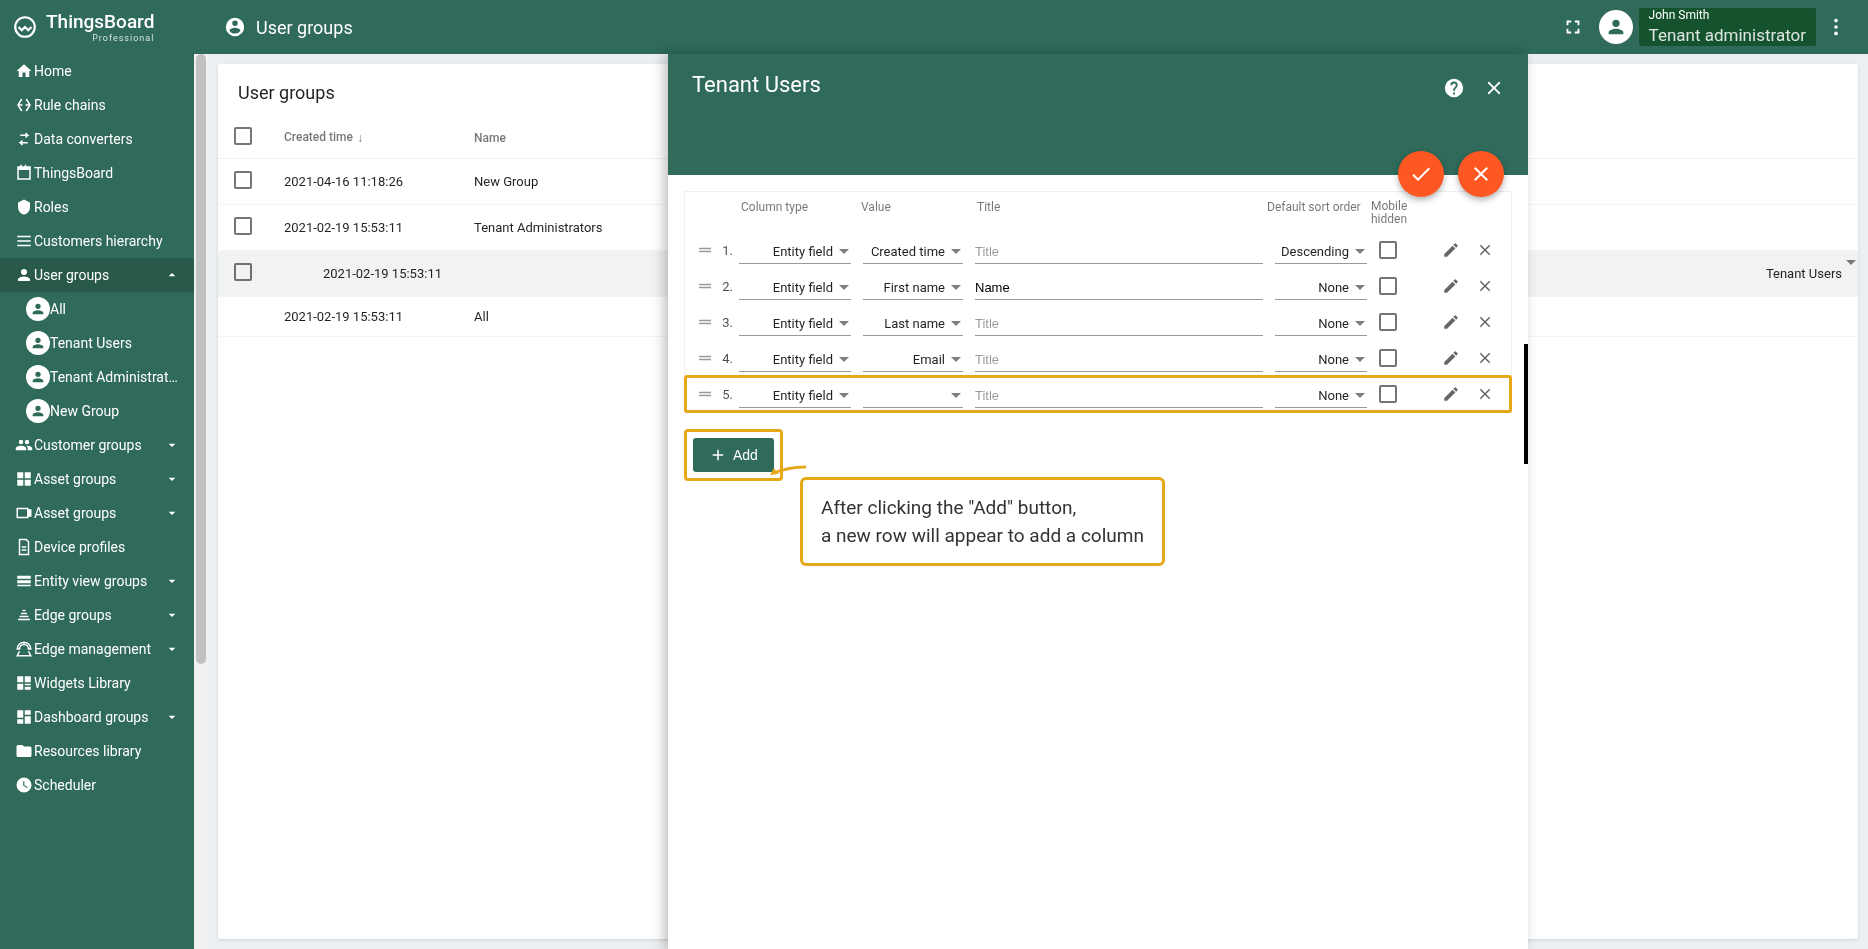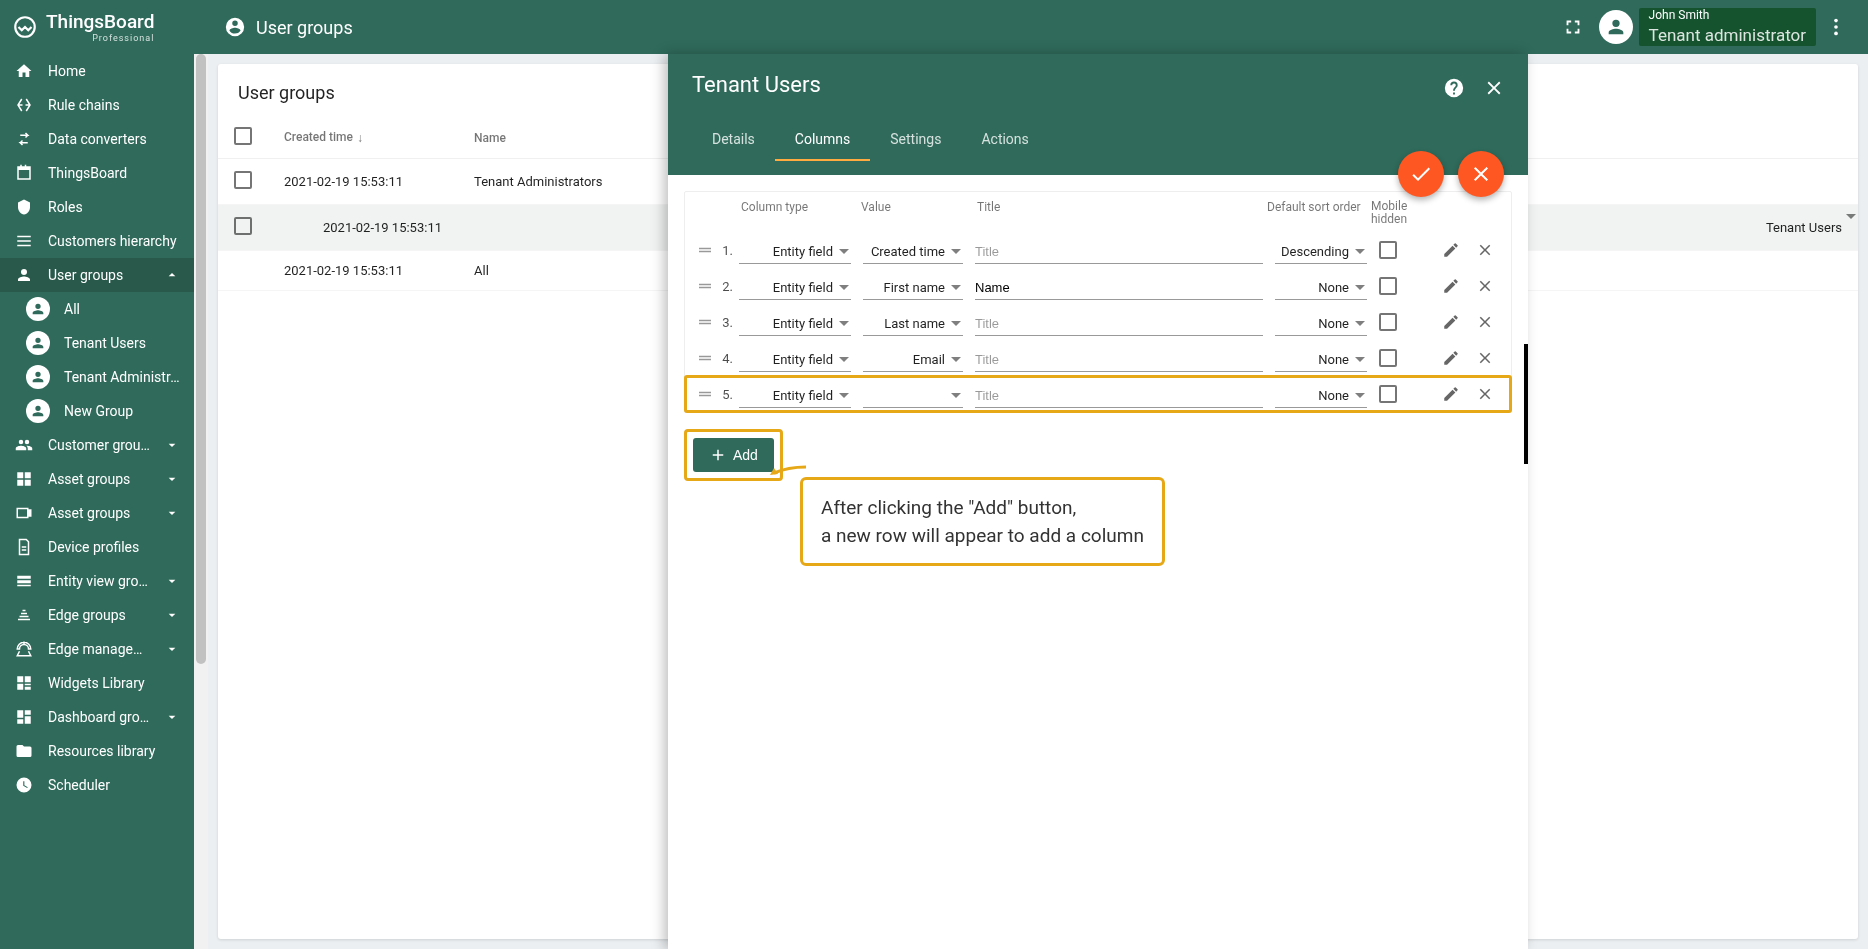--- a/index.html
+++ b/index.html
@@ -18,21 +18,21 @@
   .hdr-btn svg { width:22px; height:22px; fill:#fff;}
   .avatar { width:34px; height:34px; border-radius:50%; background:#fff; display:flex; align-items:center; justify-content:center; margin:0 6px;}
   .avatar svg { width:22px; height:22px; fill:#2f6a5a;}
   .user-badge { background:#14532d; padding:0 10px; border-radius:2px; font-size:12px; line-height:1.3;}
   .user-badge .role { font-size:17px; opacity:.85;}
   .body { flex:1; display:flex; min-height:0;}
   .sidebar-wrap { display:flex;}
   .sidebar { width:194px; background:#2f6a5a; color:#fff; overflow-y:auto; font-size:14px; position:relative;}
   .scrollbar { width:14px; background:#f1f1f1; position:relative;}
   .scrollbar::before { content:""; position:absolute; left:2px; right:2px; top:0; height:610px; background:#c1c1c1; border-radius:6px;}
-  .nav-item { display:flex; align-items:center; height:34px; padding:0 14px; gap:14px; cursor:pointer; position:relative;}
+  .nav-item { display:flex; align-items:center; height:34px; padding:0 14px; cursor:pointer; position:relative;}
   .nav-item.sub { padding-left:26px;}
   .nav-item.sub .nav-icon svg { width:22px; height:22px;}
   .nav-item.active { background:#28594b;}
   .nav-icon { width:20px; display:flex; align-items:center; justify-content:center;}
   .nav-icon svg { width:18px; height:18px; fill:#fff;}
   .nav-item.sub .nav-icon { background:#fff; width:24px; height:24px; border-radius:50%;}
   .nav-item.sub .nav-icon svg { fill:#2f6a5a; width:16px; height:16px;}
   .nav-label { flex:1; white-space:nowrap; overflow:hidden; text-overflow:ellipsis;}
   .nav-caret { width:16px; height:16px;}
   .nav-caret svg { width:16px; height:16px; fill:#fff;}
@@ -355,20 +355,25 @@
           <thead>
               <tr>
             <th style="width:42px;"><span class="chk"></span></th>
             <th style="width:190px;"><span>Created time</span><span class="sort-arrow">↓</span></th>
             <th>Name</th>
           </tr>
             </thead>
           <tbody id="group-rows">
               <tr>
                 <td><span class="chk"></span></td>
+                <td>2021-04-16 11:18:26</td>
+                <td>New Group</td>
+              </tr>
+              <tr>
+                <td><span class="chk"></span></td>
                 <td>2021-02-19 15:53:11</td>
                 <td>Tenant Administrators</td>
               </tr>
               <tr class="sel">
                 <td><span class="chk"></span></td>
                 <td>2021-02-19 15:53:11</td>
                 <td>Tenant Users</td>
               </tr>
               <tr>
                 <td></td>
@@ -389,26 +394,20 @@
             <svg viewBox="0 0 24 24">
               <path d="M12 2a10 10 0 100 20 10 10 0 000-20zm1 17h-2v-2h2v2zm2.07-7.75l-.9.92A3.4 3.4 0 0013 15h-2v-.5a4 4 0 011.17-2.83l1.24-1.26A2 2 0 0012 7a2 2 0 00-2 2H8a4 4 0 118 0c0 .88-.36 1.68-.93 2.25z"></path>
             </svg>
           </div>
         <div class="ib">
             <svg viewBox="0 0 24 24">
               <path d="M19 6.41L17.59 5 12 10.59 6.41 5 5 6.41 10.59 12 5 17.59 6.41 19 12 13.41 17.59 19 19 17.59 13.41 12z"></path>
             </svg>
           </div>
       </div>
-      <div class="tabs" id="tabs">
-          <div class="tab">Details</div>
-          <div class="tab active">Columns</div>
-          <div class="tab">Settings</div>
-          <div class="tab">Actions</div>
-        </div>
       <div class="fab-row">
         <div class="fab">
             <svg viewBox="0 0 24 24">
               <path d="M9 16.17L4.83 12 3.41 13.41 9 19l12-12-1.41-1.41z"></path>
             </svg>
           </div>
         <div class="fab">
             <svg viewBox="0 0 24 24">
               <path d="M19 6.41L17.59 5 12 10.59 6.41 5 5 6.41 10.59 12 5 17.59 6.41 19 12 13.41 17.59 19 19 17.59 13.41 12z"></path>
             </svg>

